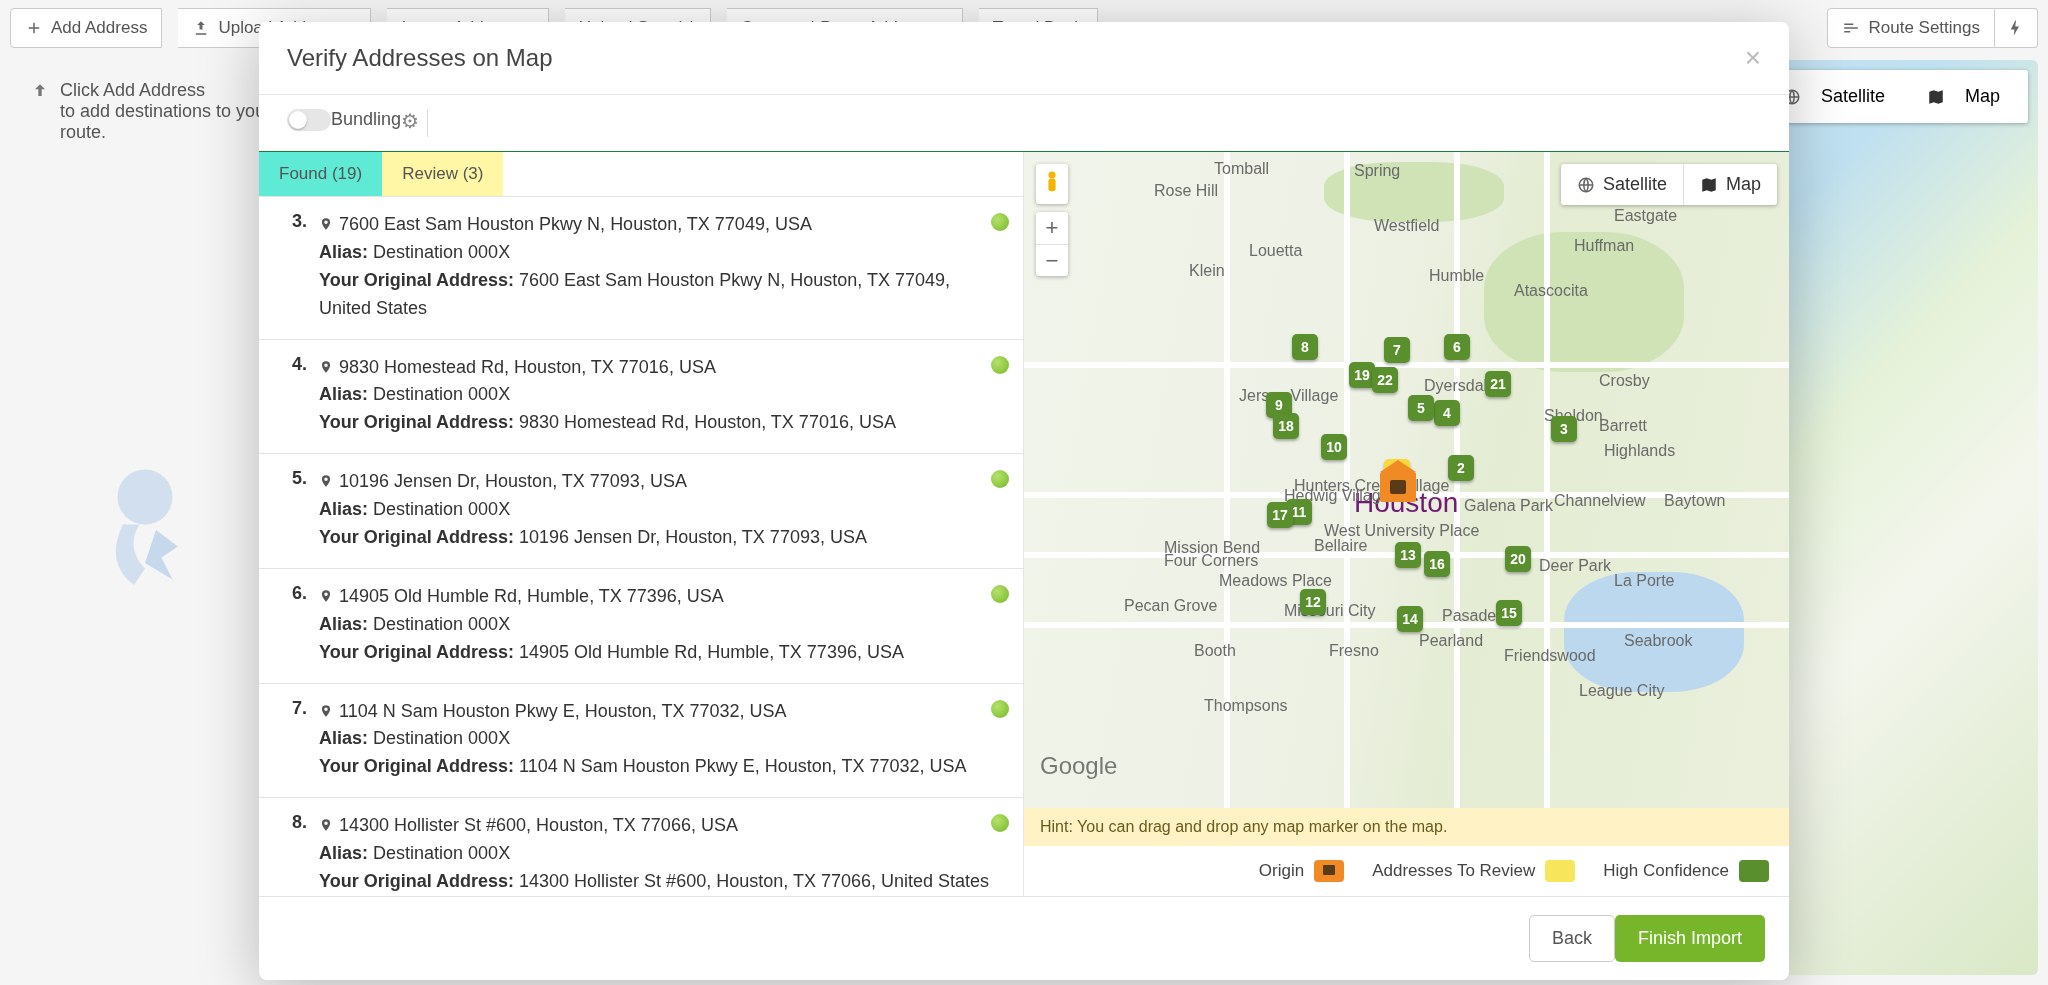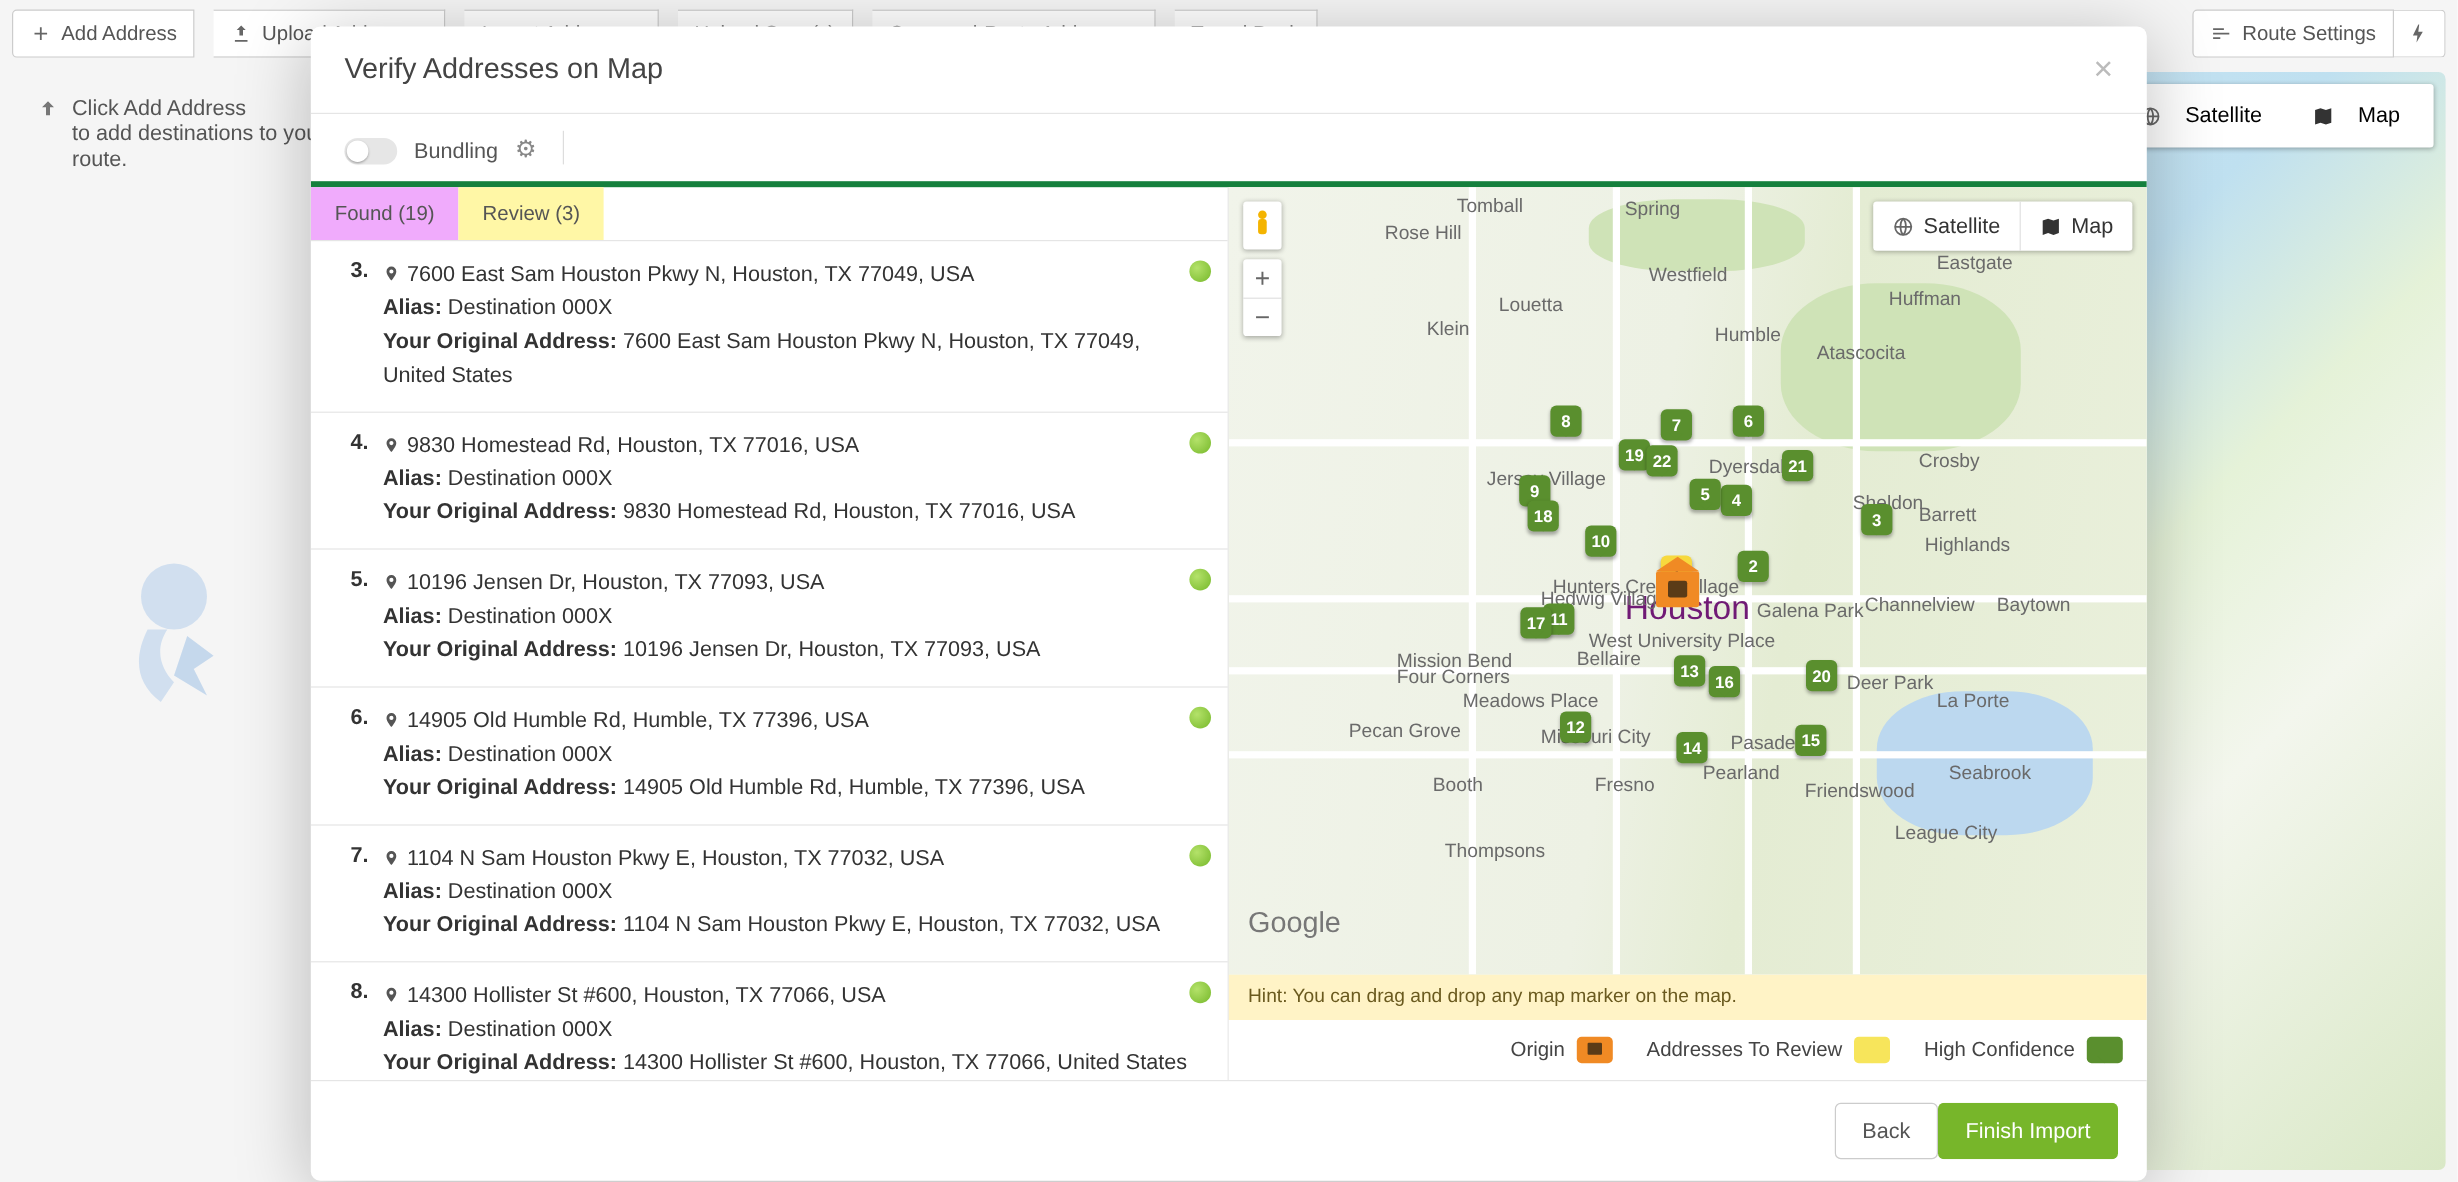--- a/index.html
+++ b/index.html
@@ -23,34 +23,34 @@
   .bg-google{position:absolute;left:20px;bottom:20px;font-size:26px;color:#666;font-family:Arial}
   .bg-google b{font-weight:500}
 
   
   .overlay{position:absolute;inset:0;background:rgba(0,0,0,0);display:flex;justify-content:center;align-items:flex-start}
   .modal{margin-top:22px;width:1530px;background:#fff;border-radius:8px;box-shadow:0 10px 60px rgba(0,0,0,.25);display:flex;flex-direction:column;overflow:hidden}
   .m-header{padding:22px 28px;border-bottom:1px solid #e5e5e5;display:flex;justify-content:space-between;}
   .m-title{font-size:24px;color:#444;font-weight:400}
   .m-close{color:#bbb;font-size:28px;cursor:pointer;line-height:1}
 
-  .m-opt{padding:14px 28px;display:flex;align-items:flex-end;gap:14px;border-bottom:5px solid #15803d}
+  .m-opt{padding:14px 28px;display:flex;align-items:flex-start;border-bottom:1px solid #15803d}
   .toggle{width:44px;height:22px;background:#e6e6e6;border-radius:11px;position:relative;cursor:pointer}
   .toggle::after{content:"";position:absolute;left:2px;top:2px;width:18px;height:18px;border-radius:50%;background:#fff;box-shadow:0 1px 2px rgba(0,0,0,.3)}
   .opt-label{font-size:18px;color:#555}
   .gear{color:#888;font-size:20px}
   .opt-sep{width:1px;height:28px;background:#ddd;margin-left:8px}
 
   .m-body{display:flex;min-height:0}
 
   
   .left{flex:0 0 765px;display:flex;flex-direction:column;border-right:1px solid #e5e5e5}
   .tabs{display:flex;padding:0}
   .tab{padding:12px 20px;font-size:17px;color:#555;cursor:pointer}
-  .tab.found{background:#f0abfc}
+  .tab.found{background:#5eead4}
   .tab.review{background:#fff7a6}
   .list{overflow-y:auto;height:700px;border-top:1px solid #e5e5e5}
   .list::-webkit-scrollbar{width:10px}
   .list::-webkit-scrollbar-thumb{background:#c4c4c4;border-radius:5px}
   .row{padding:14px 20px 16px 22px;border-bottom:1px solid #e5e5e5;display:flex;gap:12px;position:relative}
   .row-num{flex:0 0 26px;font-size:18px;color:#333;font-weight:600;text-align:right}
   .row-body{flex:1;font-size:18px;color:#333;line-height:1.55}
   .row-addr{display:flex;align-items:flex-start;gap:6px}
   .pin{flex:0 0 14px;margin-top:4px}
   .lbl{font-weight:700}

